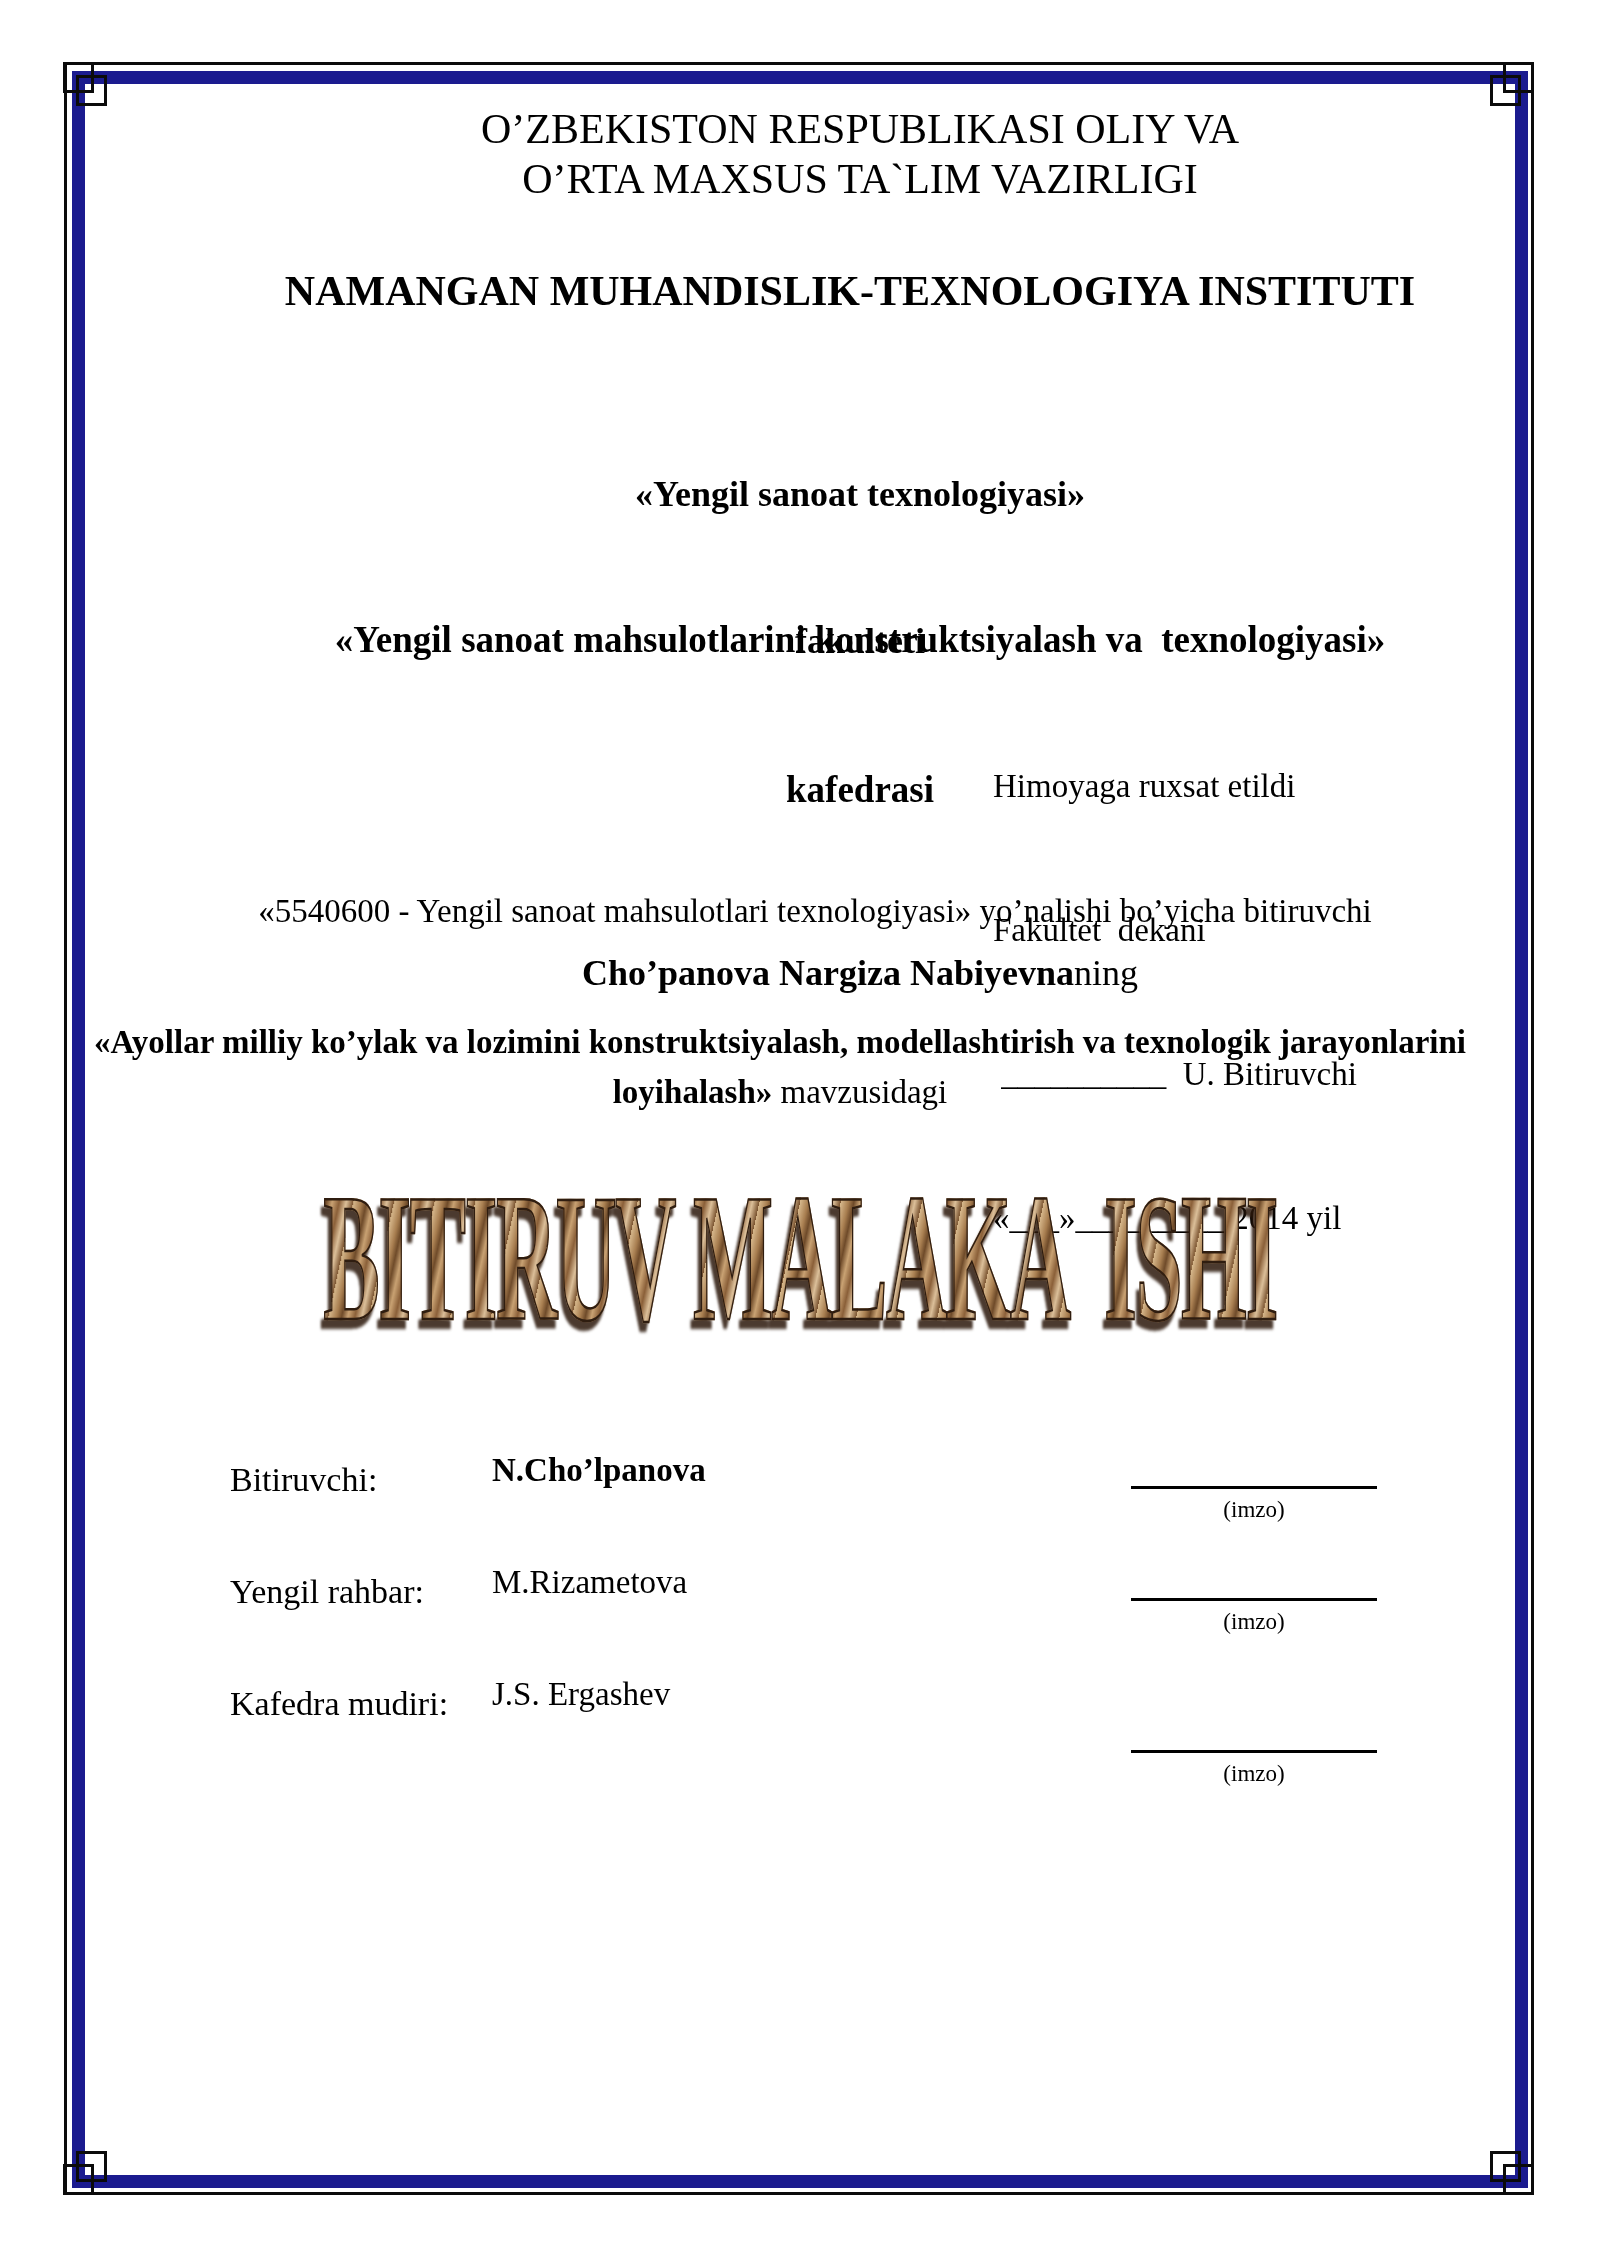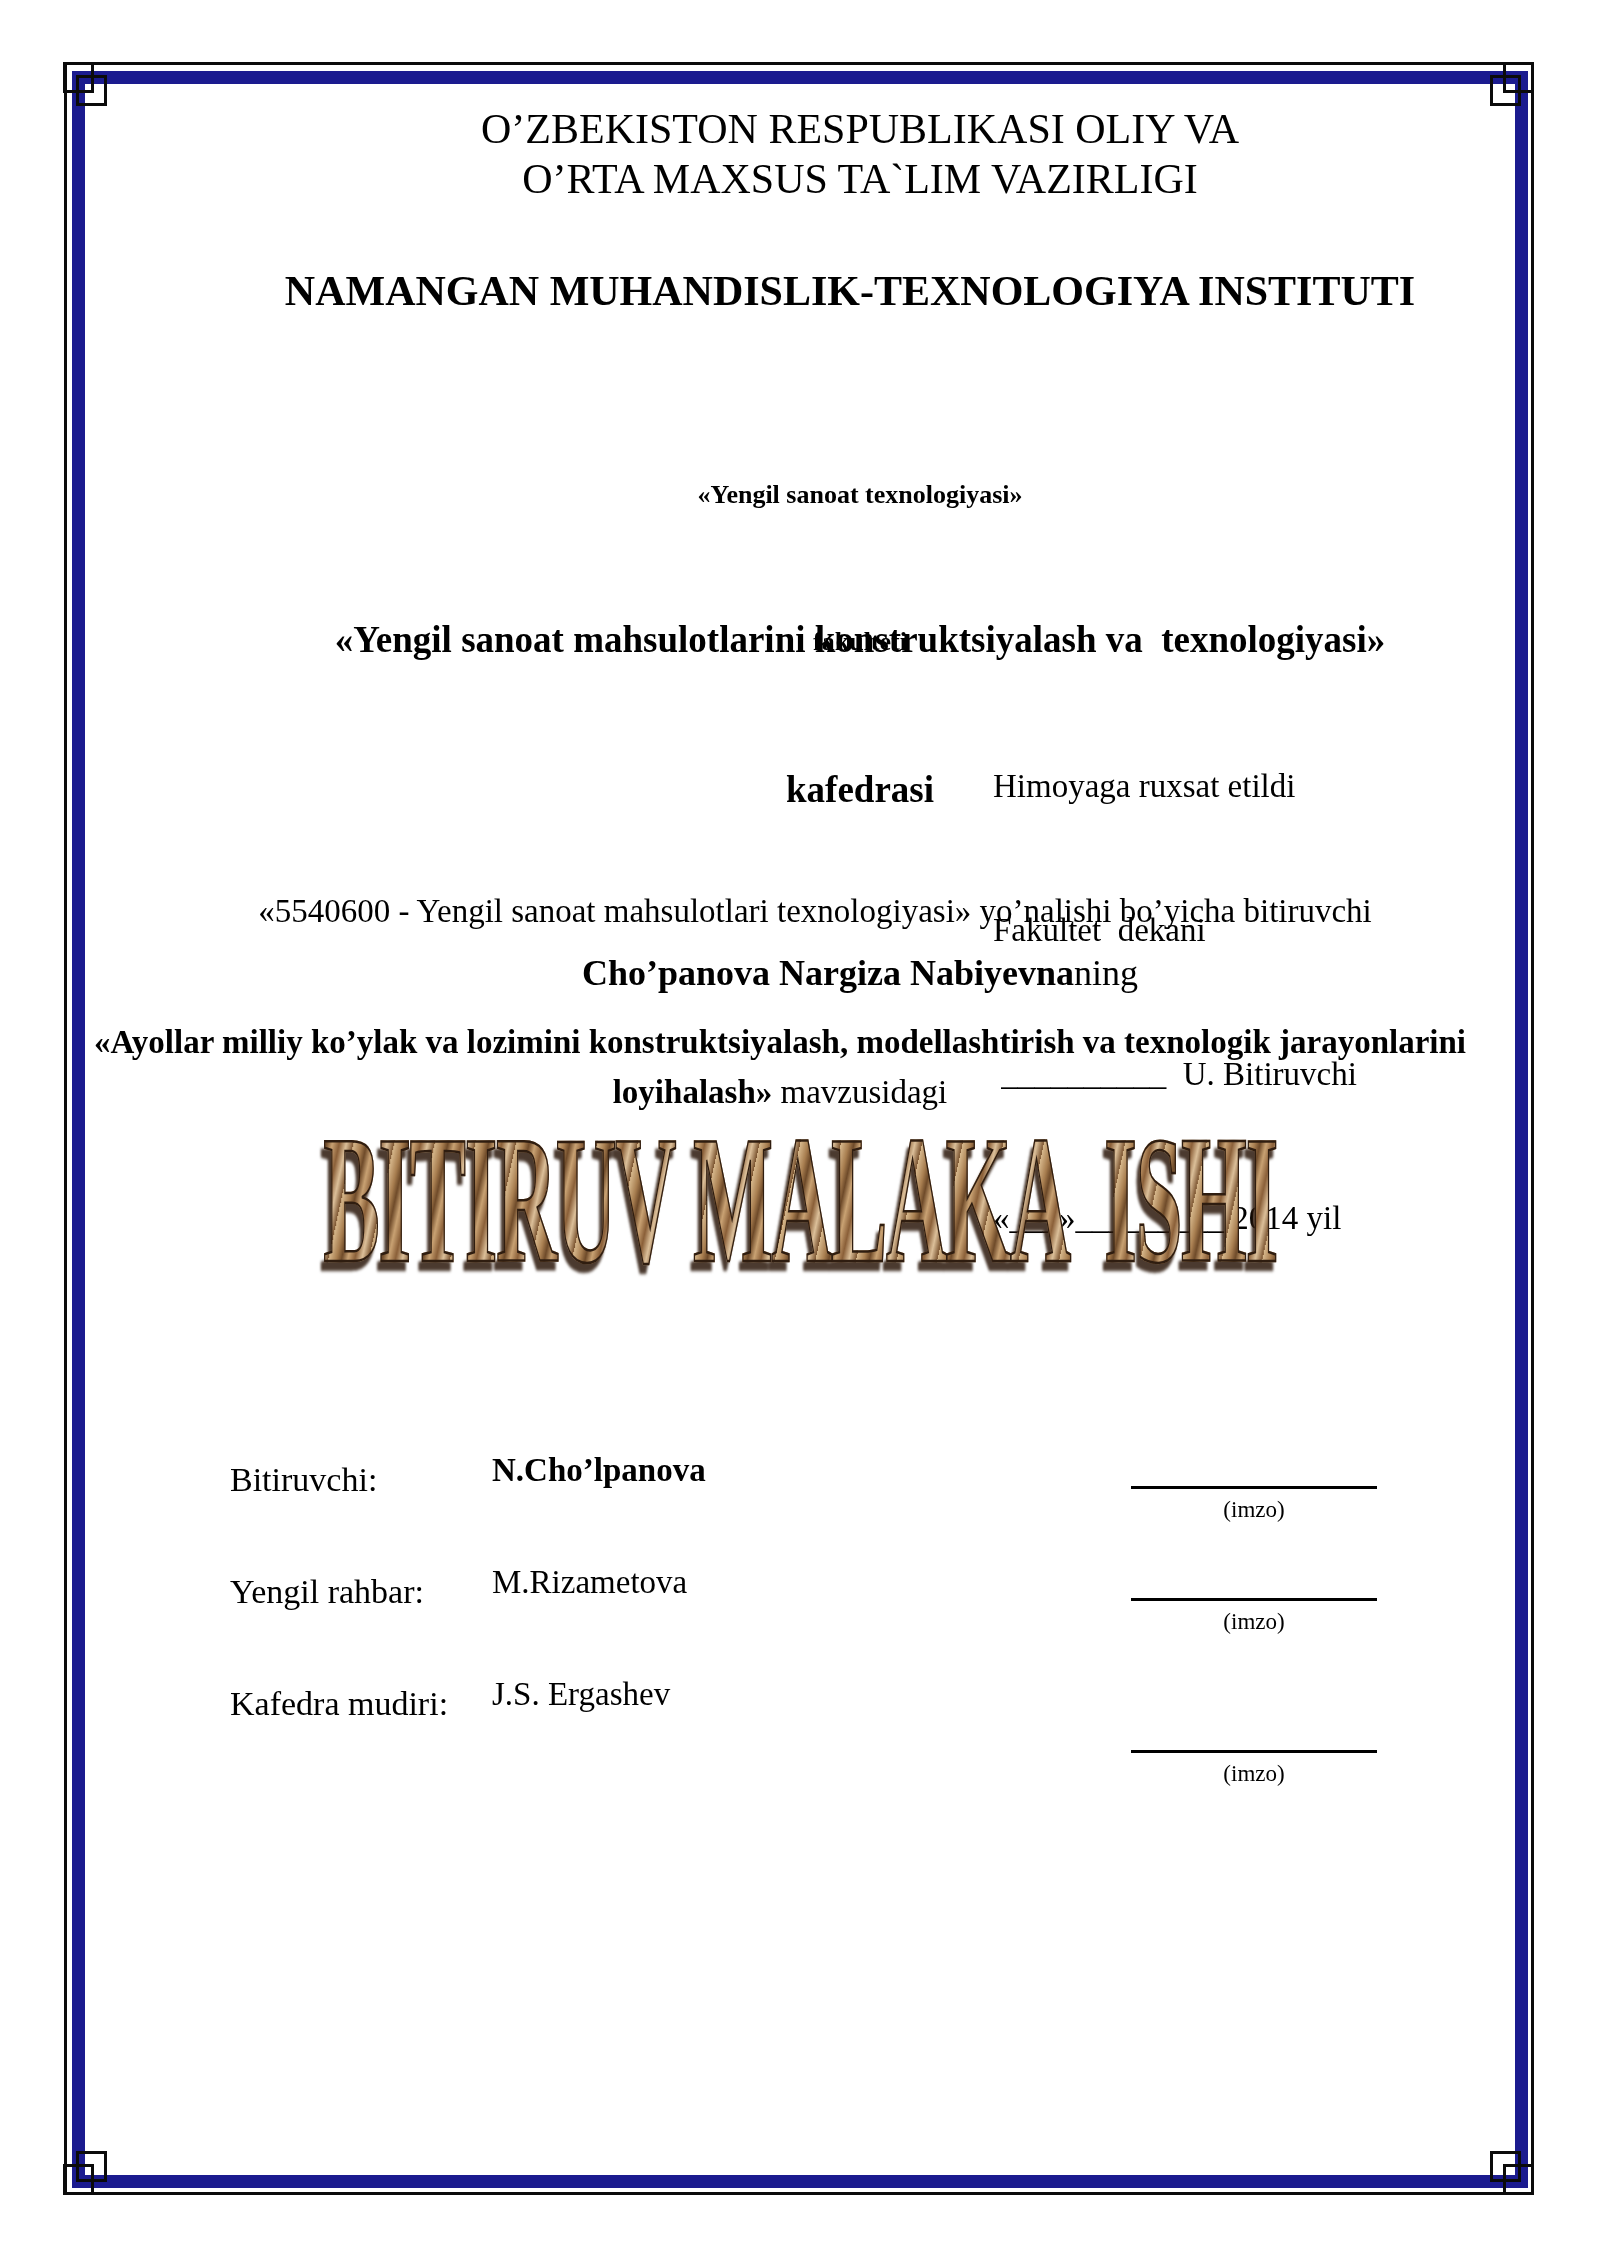--- a/index.html
+++ b/index.html
@@ -22,32 +22,32 @@
   }
   .corner-sq{
     position:absolute;width:25px;height:25px;border:3px solid #0b0b0b;
     background:transparent;z-index:3;
   }
   
   .abs{position:absolute;}
   .ctr{text-align:center;}
   .ministry{left:160px;top:104px;width:1400px;font-size:42px;font-weight:normal;line-height:50px;}
   .institute{left:150px;top:266px;width:1400px;font-size:42px;font-weight:bold;line-height:50px;}
-  .faculty{left:160px;top:372px;width:1400px;font-size:26px;font-weight:bold;line-height:49px;white-space:pre-wrap;}
+  .faculty{left:160px;top:372px;width:1400px;font-size:36px;font-weight:bold;line-height:49px;white-space:pre-wrap;}
   .department{left:160px;top:515px;width:1400px;font-size:37px;font-weight:bold;line-height:50px;white-space:pre-wrap;}
   .approval{left:993px;top:666px;font-size:33px;line-height:48px;white-space:pre;}
   .direction{left:115px;top:893px;width:1400px;font-size:33px;}
   .student{left:160px;top:952px;width:1400px;font-size:36px;}
   .student .b{font-weight:bold;}
   .theme{left:80px;top:1017px;width:1400px;font-size:33px;line-height:50px;}
   .theme .b{font-weight:bold;}
   
   .wordart-wrap{
     position:absolute;left:0;top:1140px;width:1600px;height:180px;
-    display:flex;align-items:flex-start;justify-content:center;
+    display:flex;align-items:flex-end;justify-content:center;
   }
   .wordart{
     display:inline-block;
     font-weight:bold;
     font-size:106px;
     letter-spacing:-2px;
     white-space:pre;
     transform:scale(0.8,1.72);
     background:repeating-linear-gradient(115deg,
       #d7b88c 0px,#a87e50 9px,#6e4a29 15px,#c9a273 22px,

